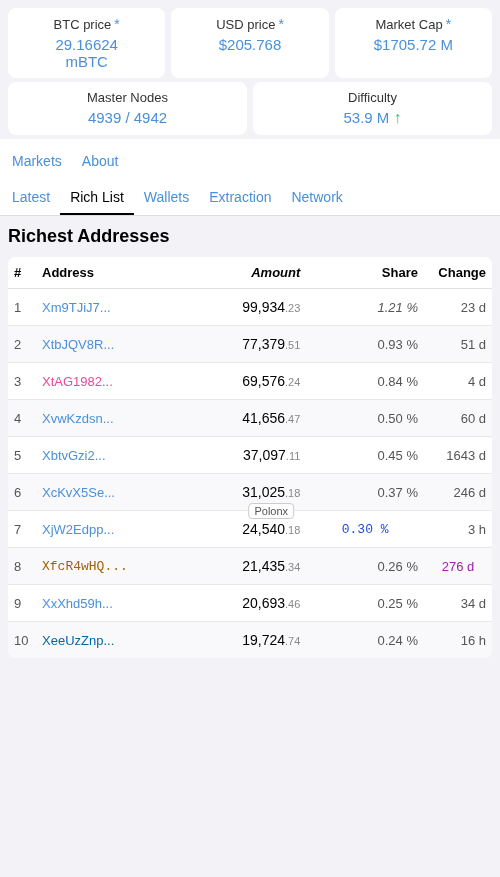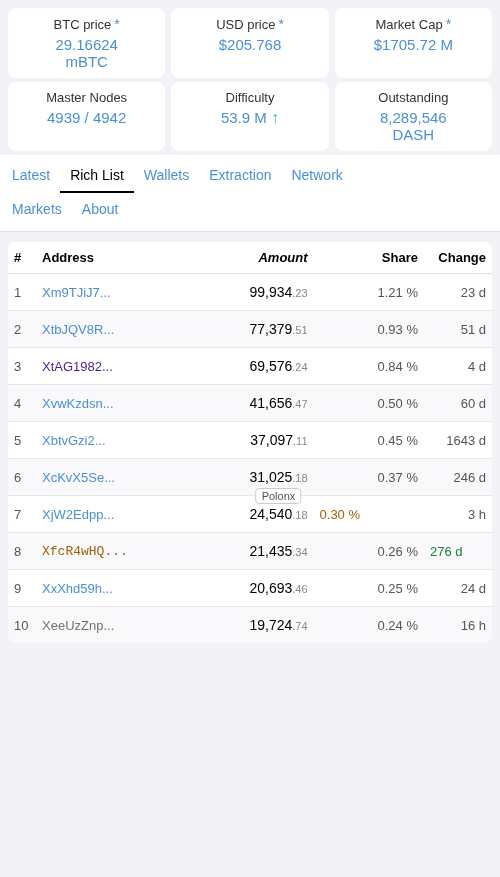--- a/index.html
+++ b/index.html
@@ -198,72 +198,66 @@
     <div class="label">Master Nodes</div>
     <div class="value">4939 / 4942</div>
   </div>
   <div class="stat-card">
     <div class="label">Difficulty</div>
     <div class="value">
       <span>53.9 M</span>
       <span class="up-arrow">↑</span>
     </div>
   </div>
-  <div class="stat-card">
-    <div class="label">Outstanding</div>
-    <div class="value">
-      <span>8,289,546</span><br>
-      <span>DASH</span>
-    </div>
-  </div>
 </div>
 
 <div class="nav-area">
+  <div class="nav-row nav-row2">
+    <div class="nav-item">Markets</div>
+    <div class="nav-item">About</div>
+  </div>
   <div class="nav-row">
     <div class="nav-item">Latest</div>
     <div class="nav-item active">Rich List</div>
     <div class="nav-item">Wallets</div>
     <div class="nav-item">Extraction</div>
     <div class="nav-item">Network</div>
   </div>
-  <div class="nav-row nav-row2">
-    <div class="nav-item">Markets</div>
-    <div class="nav-item">About</div>
-  </div>
 </div>
 
 <div class="content">
+  <div class="section-title">Richest Addresses</div>
   <table class="rich-table">
     <thead>
       <tr>
         <th>#</th>
         <th>Address</th>
         <th>Amount</th>
         <th>Share</th>
         <th>Change</th>
       </tr>
     </thead>
     <tbody id="rich-list-body">
     <tr>
           <td>1</td>
           <td style="color: rgb(74, 144, 217); cursor: pointer;">Xm9TJiJ7...</td>
           <td style="text-align: right; position: relative;"><span class="amount-main">99,934</span><span class="amount-dec">.23</span></td>
-          <td style="text-align: right; color: rgb(85, 85, 85);">1.21 %</td>
+          <td style="text-align: right; color: rgb(85, 85, 85); font-style: italic;">1.21 %</td>
           <td style="text-align: right; color: rgb(85, 85, 85);">23 d</td>
         </tr>
         <tr>
           <td>2</td>
           <td style="color: rgb(74, 144, 217); cursor: pointer;">XtbJQV8R...</td>
           <td style="position: relative;"><span class="amount-main">77,379</span><span class="amount-dec">.51</span></td>
           <td style="text-align: right; color: rgb(85, 85, 85);">0.93 %</td>
           <td style="text-align: right; color: rgb(85, 85, 85);">51 d</td>
         </tr>
         <tr>
           <td>3</td>
-          <td style="color: #4c1d95; cursor: pointer;">XtAG1982...</td>
+          <td style="color: #ec4899; cursor: pointer;">XtAG1982...</td>
           <td style="text-align: right; position: relative;"><span class="amount-main">69,576</span><span class="amount-dec">.24</span></td>
           <td style="text-align: right; color: rgb(85, 85, 85);">0.84 %</td>
           <td style="text-align: right; color: rgb(85, 85, 85);">4 d</td>
         </tr>
         <tr>
           <td>4</td>
           <td style="color: rgb(74, 144, 217); cursor: pointer;">XvwKzdsn...</td>
           <td style="text-align: right; position: relative;"><span class="amount-main">41,656</span><span class="amount-dec">.47</span></td>
           <td style="text-align: right; color: rgb(85, 85, 85);">0.50 %</td>
           <td style="text-align: right; color: rgb(85, 85, 85);">60 d</td>
@@ -279,39 +273,39 @@
           <td>6</td>
           <td style="color: rgb(74, 144, 217); cursor: pointer;">XcKvX5Se...</td>
           <td style="text-align: right; position: relative;"><span class="amount-main">31,025</span><span class="amount-dec">.18</span></td>
           <td style="text-align: right; color: rgb(85, 85, 85);">0.37 %</td>
           <td style="text-align: right; color: rgb(85, 85, 85);">246 d</td>
         </tr>
         <tr>
           <td>7</td>
           <td style="color: rgb(74, 144, 217); cursor: pointer;">XjW2Edpp...</td>
           <td style="text-align: right; position: relative;"><div style="position: relative; display: inline-block;"><div style="background: rgb(255, 255, 255); border: 1px solid rgb(204, 204, 204); border-radius: 4px; padding: 1px 5px; font-size: 11px; color: rgb(85, 85, 85); position: absolute; top: -18px; left: 50%; transform: translateX(-50%); white-space: nowrap; z-index: 10;">Polonx</div><span class="amount-main">24,540</span><span class="amount-dec">.18</span></div></td>
-          <td style="text-align: left; color: #a16207;">0.30 %</td>
+          <td style="text-align: center; color: #1d4ed8; font-family: Liberation Mono, monospace;">0.30 %</td>
           <td style="text-align: right; color: rgb(85, 85, 85);">3 h</td>
         </tr>
         <tr>
           <td>8</td>
           <td style="color: #a16207; cursor: pointer; font-family: Liberation Mono, monospace;">XfcR4wHQ...</td>
           <td style="text-align: right; position: relative;"><span class="amount-main">21,435</span><span class="amount-dec">.34</span></td>
           <td style="text-align: right; color: rgb(85, 85, 85);">0.26 %</td>
-          <td style="text-align: left; color: #15803d;">276 d</td>
+          <td style="text-align: center; color: #a21caf;">276 d</td>
         </tr>
         <tr>
           <td>9</td>
           <td style="color: rgb(74, 144, 217); cursor: pointer; margin-top: 23px;">XxXhd59h...</td>
           <td style="text-align: right; position: relative;"><span class="amount-main">20,693</span><span class="amount-dec">.46</span></td>
           <td style="text-align: right; color: rgb(85, 85, 85);">0.25 %</td>
-          <td style="text-align: right; color: rgb(85, 85, 85);">24 d</td>
+          <td style="text-align: right; color: rgb(85, 85, 85);">34 d</td>
         </tr>
         <tr>
           <td>10</td>
-          <td style="color: #737373; cursor: pointer;">XeeUzZnp...</td>
+          <td style="color: #0369a1; cursor: pointer;">XeeUzZnp...</td>
           <td style="text-align: right; position: relative;"><span class="amount-main">19,724</span><span class="amount-dec">.74</span></td>
           <td style="text-align: right; color: rgb(85, 85, 85);">0.24 %</td>
           <td style="text-align: right; color: rgb(85, 85, 85);">16 h</td>
         </tr>
       </tbody>
   </table>
 </div>
 
 </body></html>

